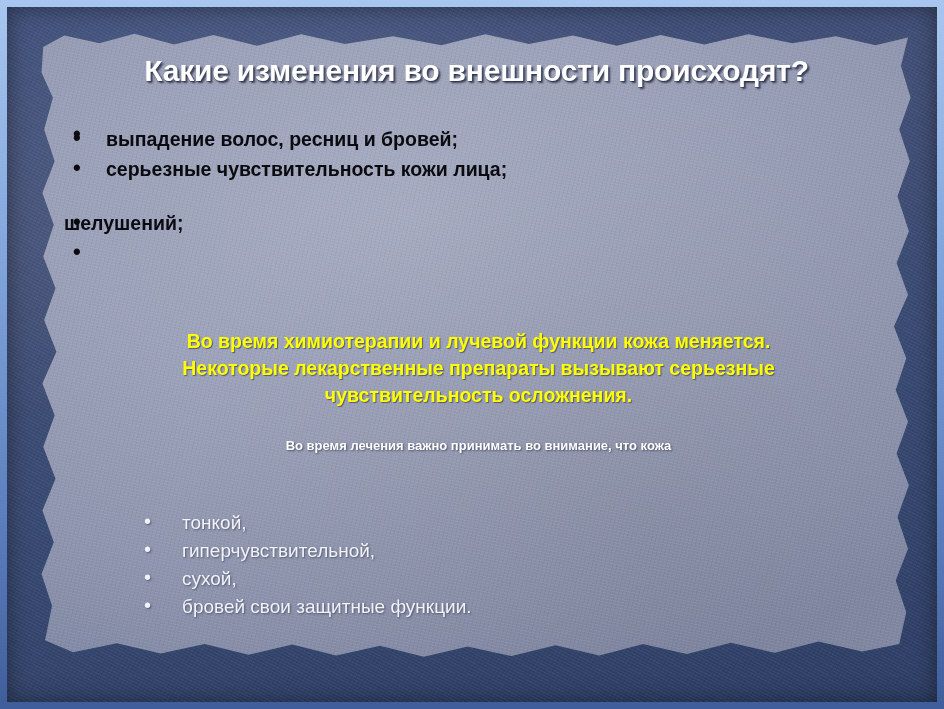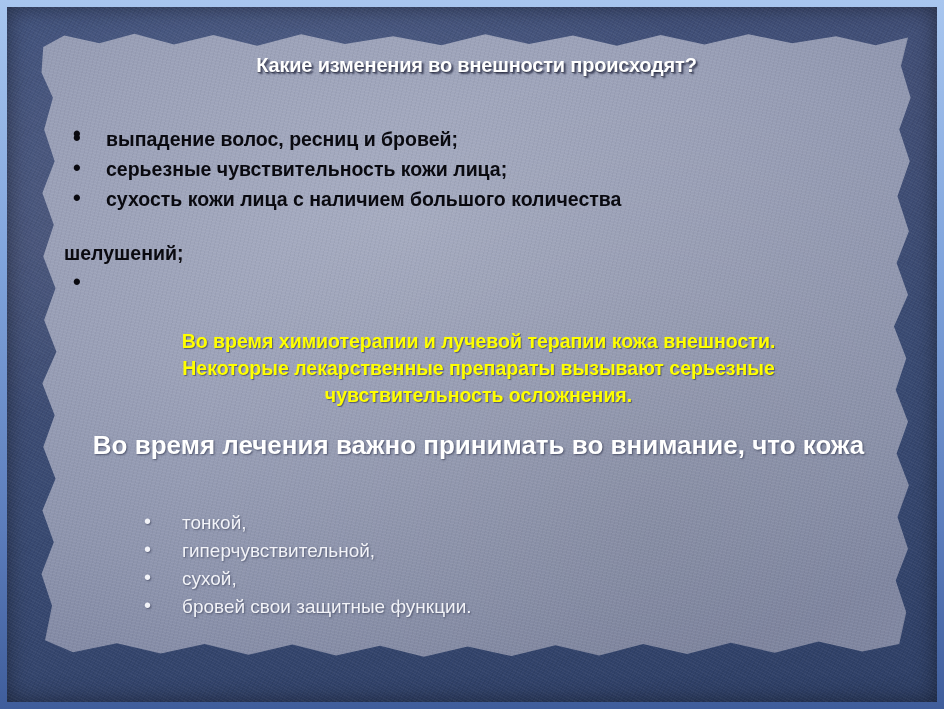--- a/index.html
+++ b/index.html
@@ -76,21 +76,21 @@
   
   .content{
     position:absolute;
     left:38px; top:28px; right:29px; bottom:46px;
     padding:0;
   }
 
   .title{
     position:absolute; left:0; right:0; top:26px;
     text-align:center;
-    font-size:20px; font-weight:bold; color:#ffffff;
+    font-size:30px; font-weight:bold; color:#ffffff;
     letter-spacing:-0.2px;
     text-shadow: 2px 2px 2px rgba(25,30,55,.75), 0 1px 0 rgba(0,0,0,.35);
     white-space:nowrap;
   }
 
   
   .list-dark{
     position:absolute; left:26px; right:18px; top:94px;
     color:#0a0a10;
     font-size:19.5px; font-weight:bold; line-height:26px;
@@ -115,21 +115,21 @@
     position:absolute; left:18px; right:14px; top:300px;
     text-align:center; color:#ffff00; font-weight:bold;
     font-size:19.5px; line-height:27px;
     text-shadow: 1px 1px 1px rgba(30,35,60,.55);
   }
 
   
   .white-para{
     position:absolute; left:30px; right:26px; top:403px;
     text-align:center; color:#ffffff; font-weight:bold;
-    font-size:26px; line-height:29px;
+    font-size:13px; line-height:29px;
     text-shadow: 1px 1px 2px rgba(30,35,60,.6);
   }
 
   
   .list-light{
     position:absolute; left:100px; right:20px; top:481px;
     color:#f2f3f8; font-size:19px; font-weight:normal; line-height:28px;
     text-shadow: 1px 1px 2px rgba(35,40,65,.55);
   }
   .list-light .li{ position:relative; padding-left:44px; }
@@ -156,30 +156,29 @@
       <div class="li">
         <span class="bul">•</span>
         <span class="txt">выпадение волос, ресниц и бровей;</span>
       </div>
       <div class="li">
         <span class="bul">•</span>
         <span class="txt">серьезные чувствительность кожи лица;</span>
       </div>
       <div class="li wrap">
         <span class="bul">•</span>
-        <span class="txt">сухость кожи лица с наличием большого количества</span>
         <span class="cont">шелушений;</span>
       </div>
       <div class="li">
         <span class="bul">•</span>
       </div>
     </div>
 
     <div class="yellow">
-      <div>Во время химиотерапии и лучевой терапии кожа внешности.</div>
+      <div>Во время химиотерапии и лучевой функции кожа меняется.</div>
       <div>Некоторые лекарственные препараты вызывают серьезные</div>
       <div>чувствительность осложнения.</div>
     </div>
 
     <div class="white-para">
       <div>Во время лечения важно принимать во внимание, что кожа</div>
     </div>
 
     <div class="list-light">
       <div class="li">

